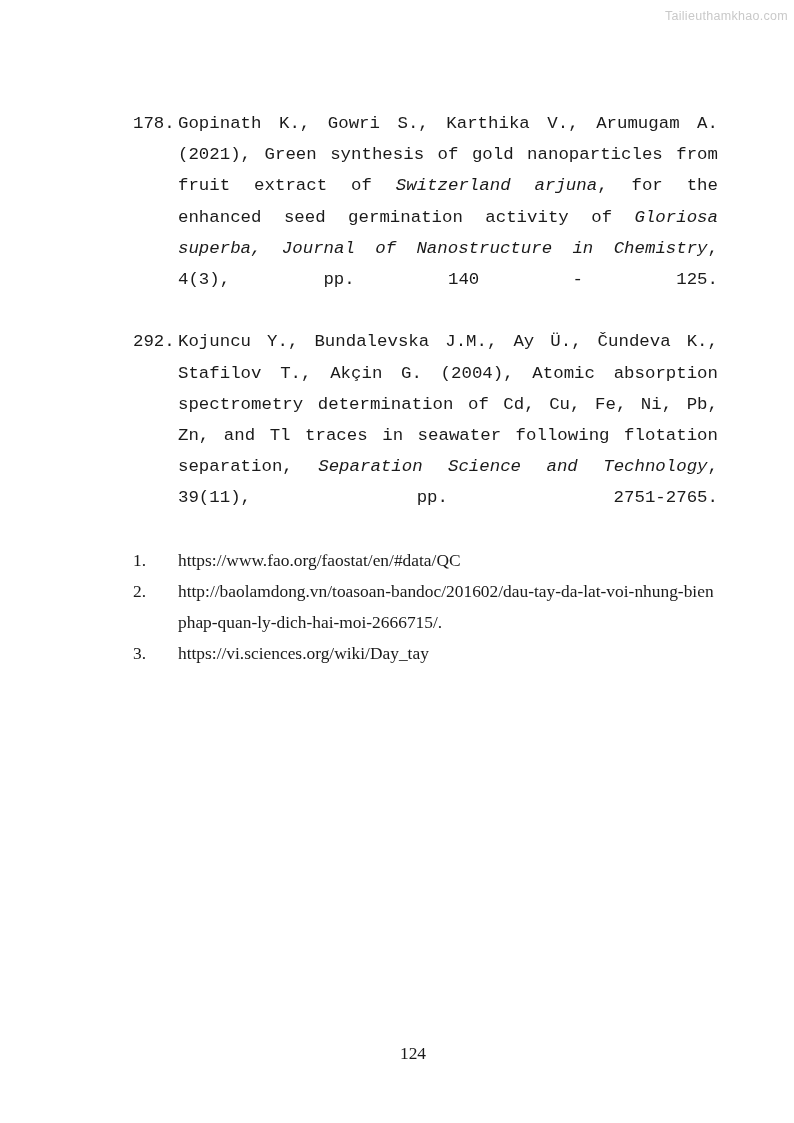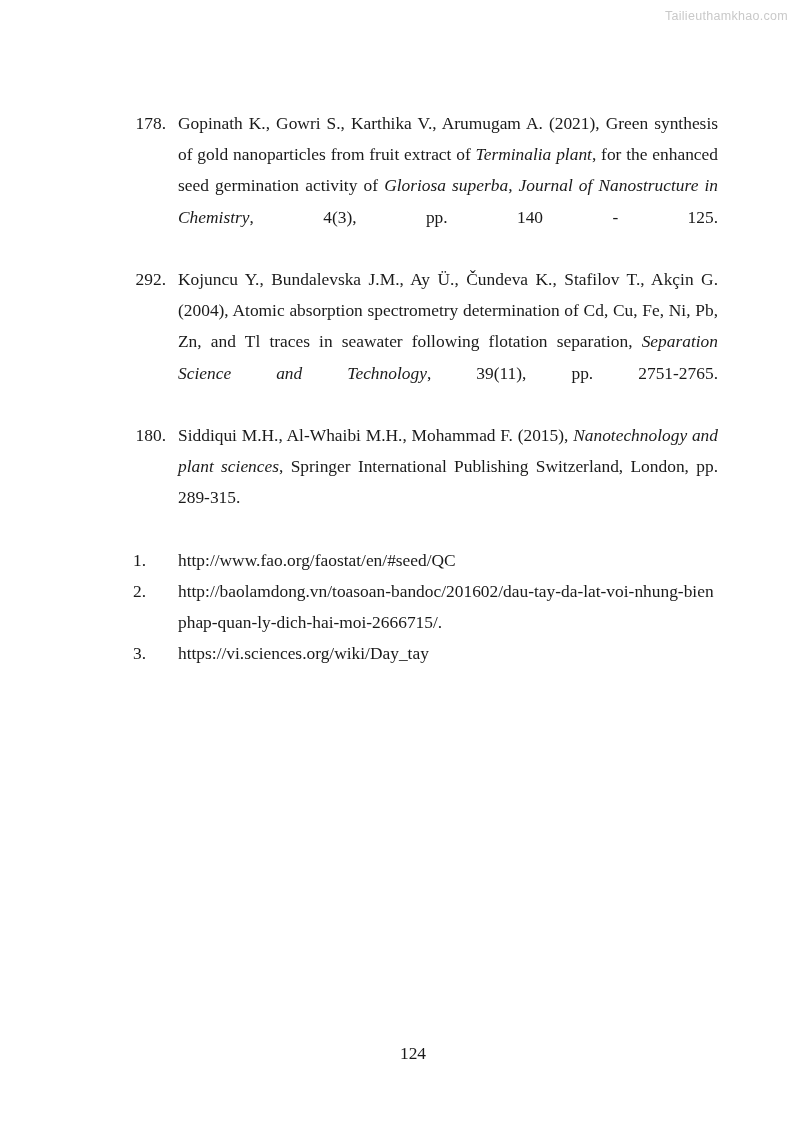--- a/index.html
+++ b/index.html
@@ -42,20 +42,21 @@
 
   
   .ref-entry {
     position: relative;
     padding-left: 45px;
     margin-bottom: 0;
     font-size: 17.4px;
     line-height: 31.2px;
     text-align: justify;
     text-justify: inter-word;
+    font-family: Liberation Mono, monospace;
   }
   .ref-entry .marker {
     position: absolute;
     left: 0;
     top: 0;
     width: 33px;
     text-align: right;
     font-size: 17.4px;
     line-height: 31.2px;
   }
@@ -116,37 +117,33 @@
 <body>
 
 <div class="page">
 
   <div class="watermark">Tailieuthamkhao.com</div>
 
   <div class="content">
 
     <div class="ref-entry">
       <span class="marker">178.</span>
-      <span class="body"><span>Gopinath K., Gowri S., Karthika V., Arumugam A. (2021), Green synthesis of gold nanoparticles from fruit extract of </span><i>Terminalia plant</i><span>, for the enhanced seed germination activity of </span><i>Gloriosa superba, Journal of Nanostructure in Chemistry</i><span>, 4(3), pp. 140 - 125.</span></span>
+      <span class="body"><span>Gopinath K., Gowri S., Karthika V., Arumugam A. (2021), Green synthesis of gold nanoparticles from fruit extract of </span><i>Switzerland arjuna</i><span>, for the enhanced seed germination activity of </span><i>Gloriosa superba, Journal of Nanostructure in Chemistry</i><span>, 4(3), pp. 140 - 125.</span></span>
     </div>
 
     <div class="ref-entry">
       <span class="marker">292.</span>
       <span class="body"><span>Kojuncu Y., Bundalevska J.M., Ay Ü., Čundeva K., Stafilov T., Akçin G. (2004), Atomic absorption spectrometry determination of Cd, Cu, Fe, Ni, Pb, Zn, and Tl traces in seawater following flotation separation, </span><i>Separation Science and Technology</i><span>, 39(11), pp. 2751-2765.</span></span>
     </div>
 
-    <div class="ref-entry">
-      <span class="marker">180.</span>
-      <span class="body"><span>Siddiqui M.H., Al-Whaibi M.H., Mohammad F. (2015), </span><i>Nanotechnology and plant sciences</i><span>, Springer International Publishing Switzerland, London, pp. 289-315.</span></span>
-    </div>
 
 
     <div class="url-entry">
       <span class="marker">1.</span>
-      <span class="body">http://www.fao.org/faostat/en/#seed/QC</span>
+      <span class="body">https://www.fao.org/faostat/en/#data/QC</span>
     </div>
 
     <div class="url-entry">
       <span class="marker">2.</span>
       <span class="body">http://baolamdong.vn/toasoan-bandoc/201602/dau-tay-da-lat-voi-nhung-bienphap-quan-ly-dich-hai-moi-2666715/.</span>
     </div>
 
     <div class="url-entry">
       <span class="marker">3.</span>
       <span class="body">https://vi.sciences.org/wiki/Day_tay</span>

